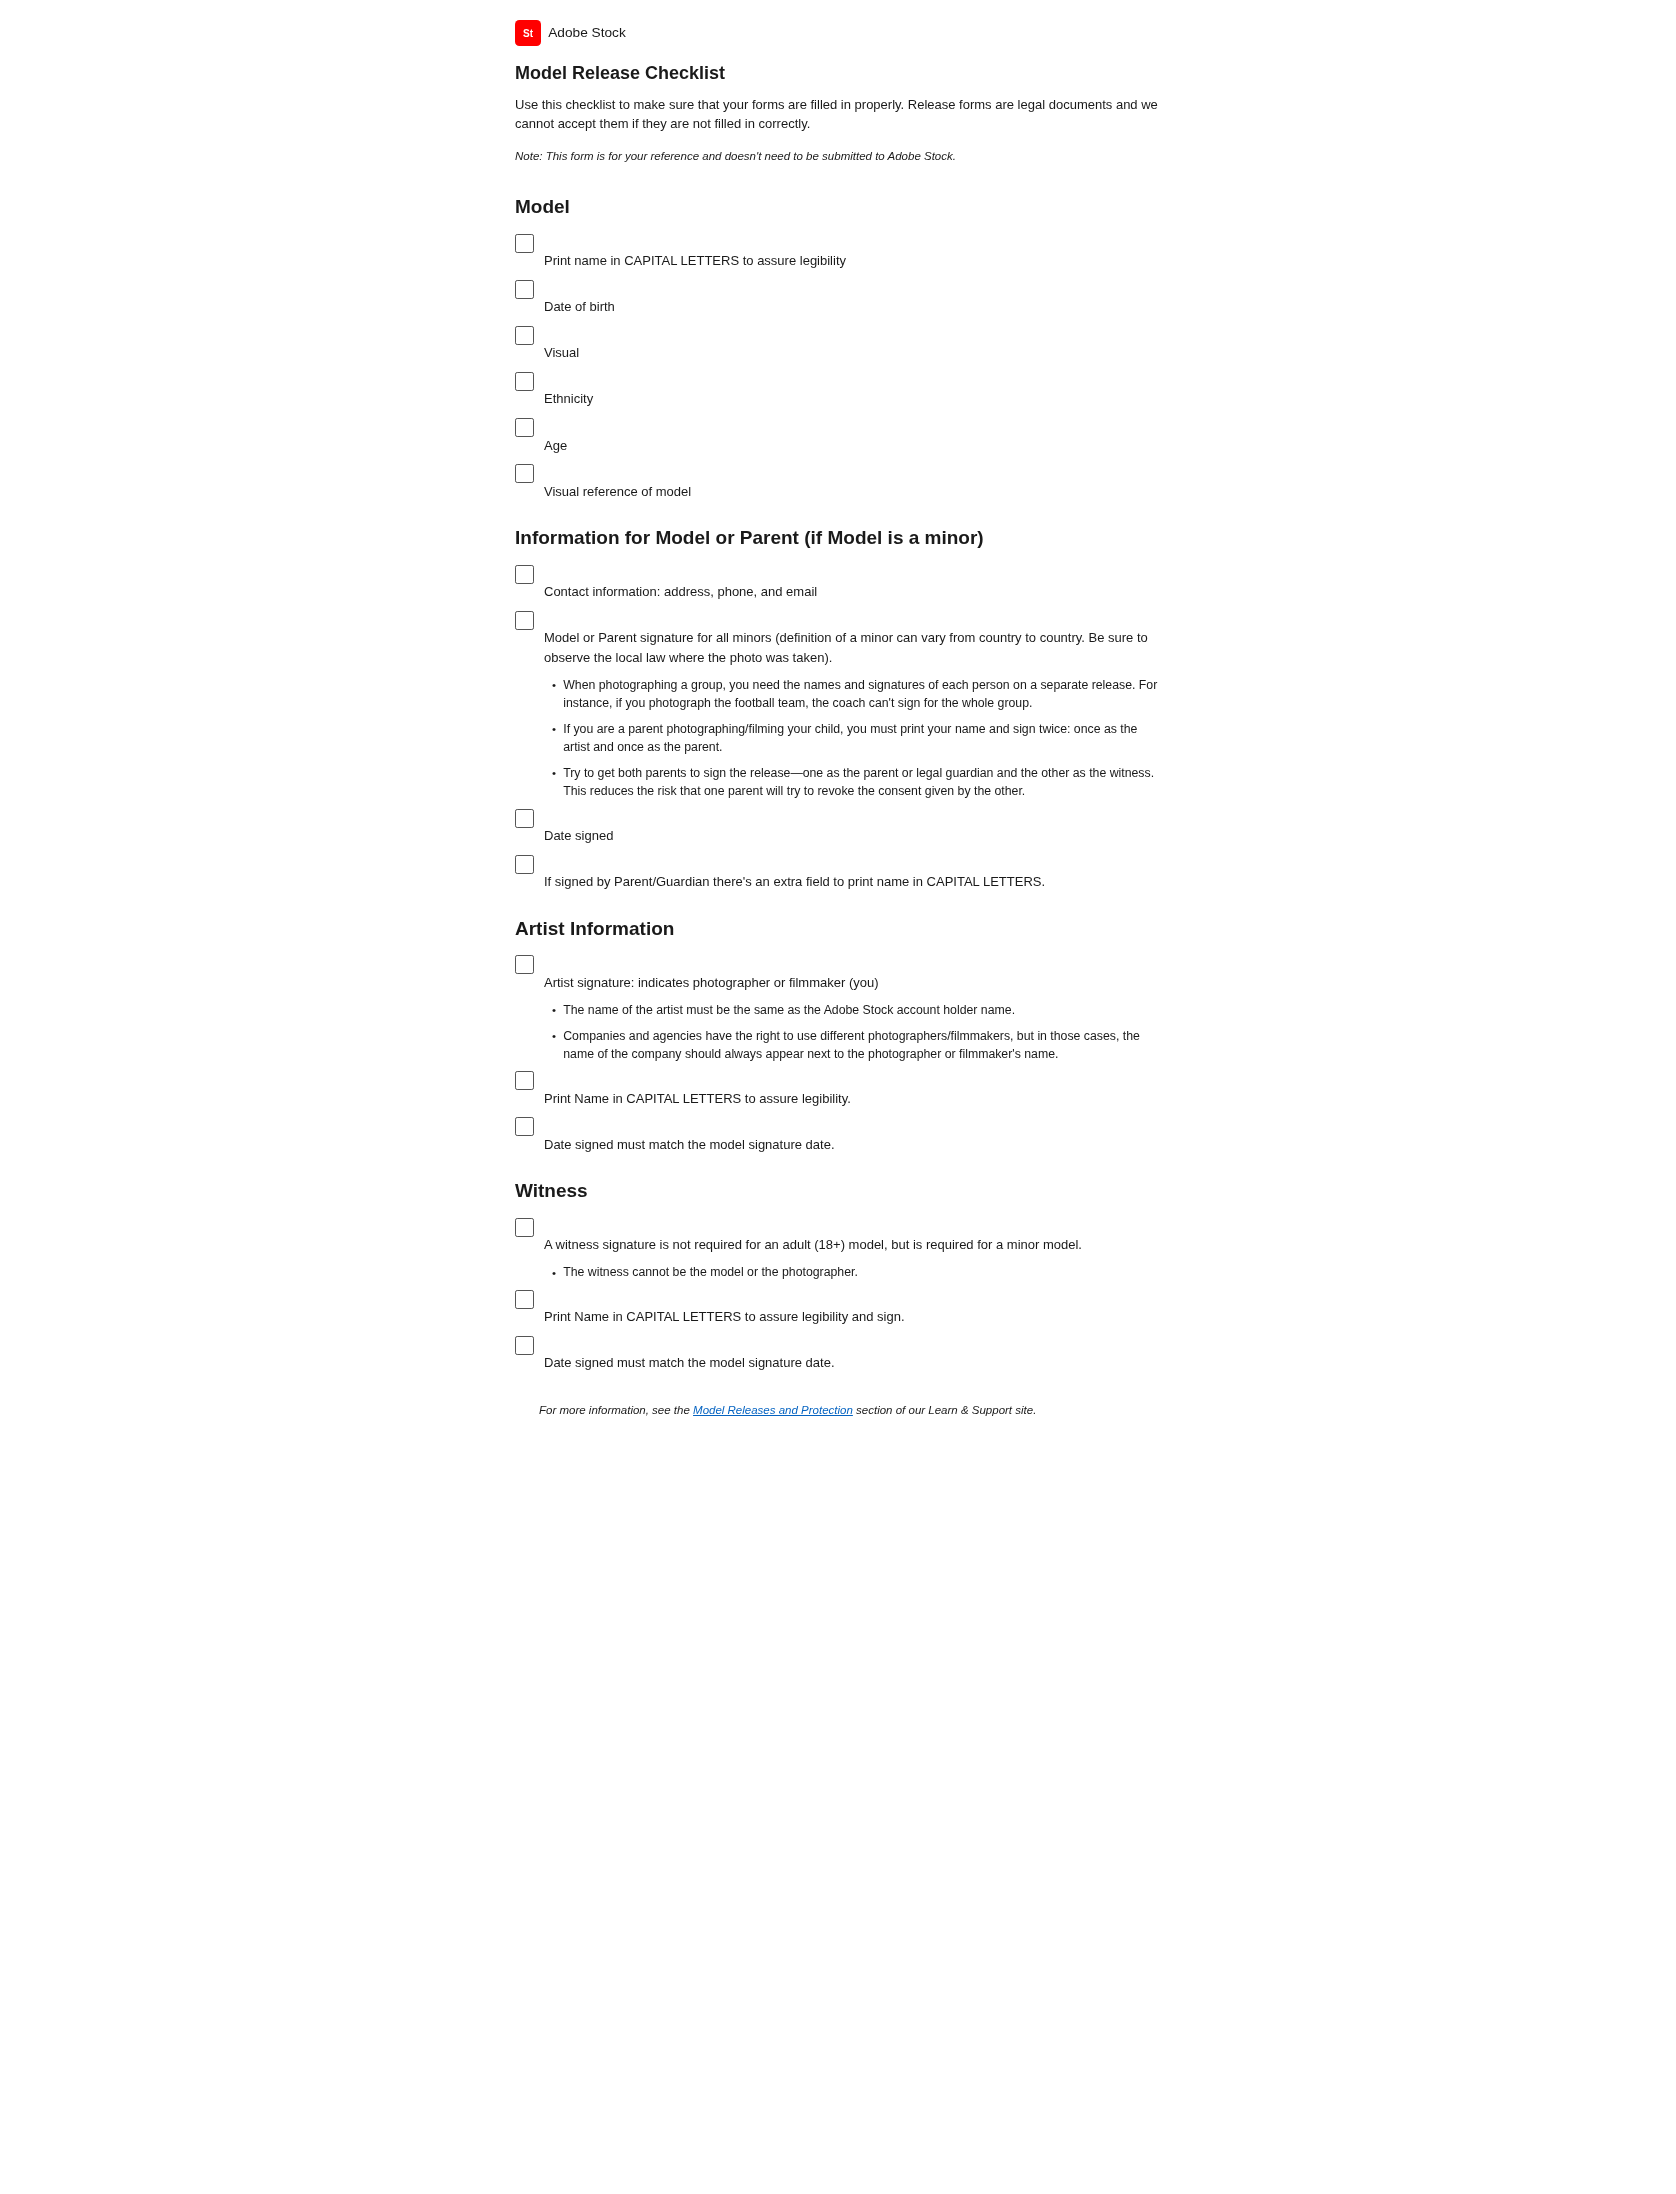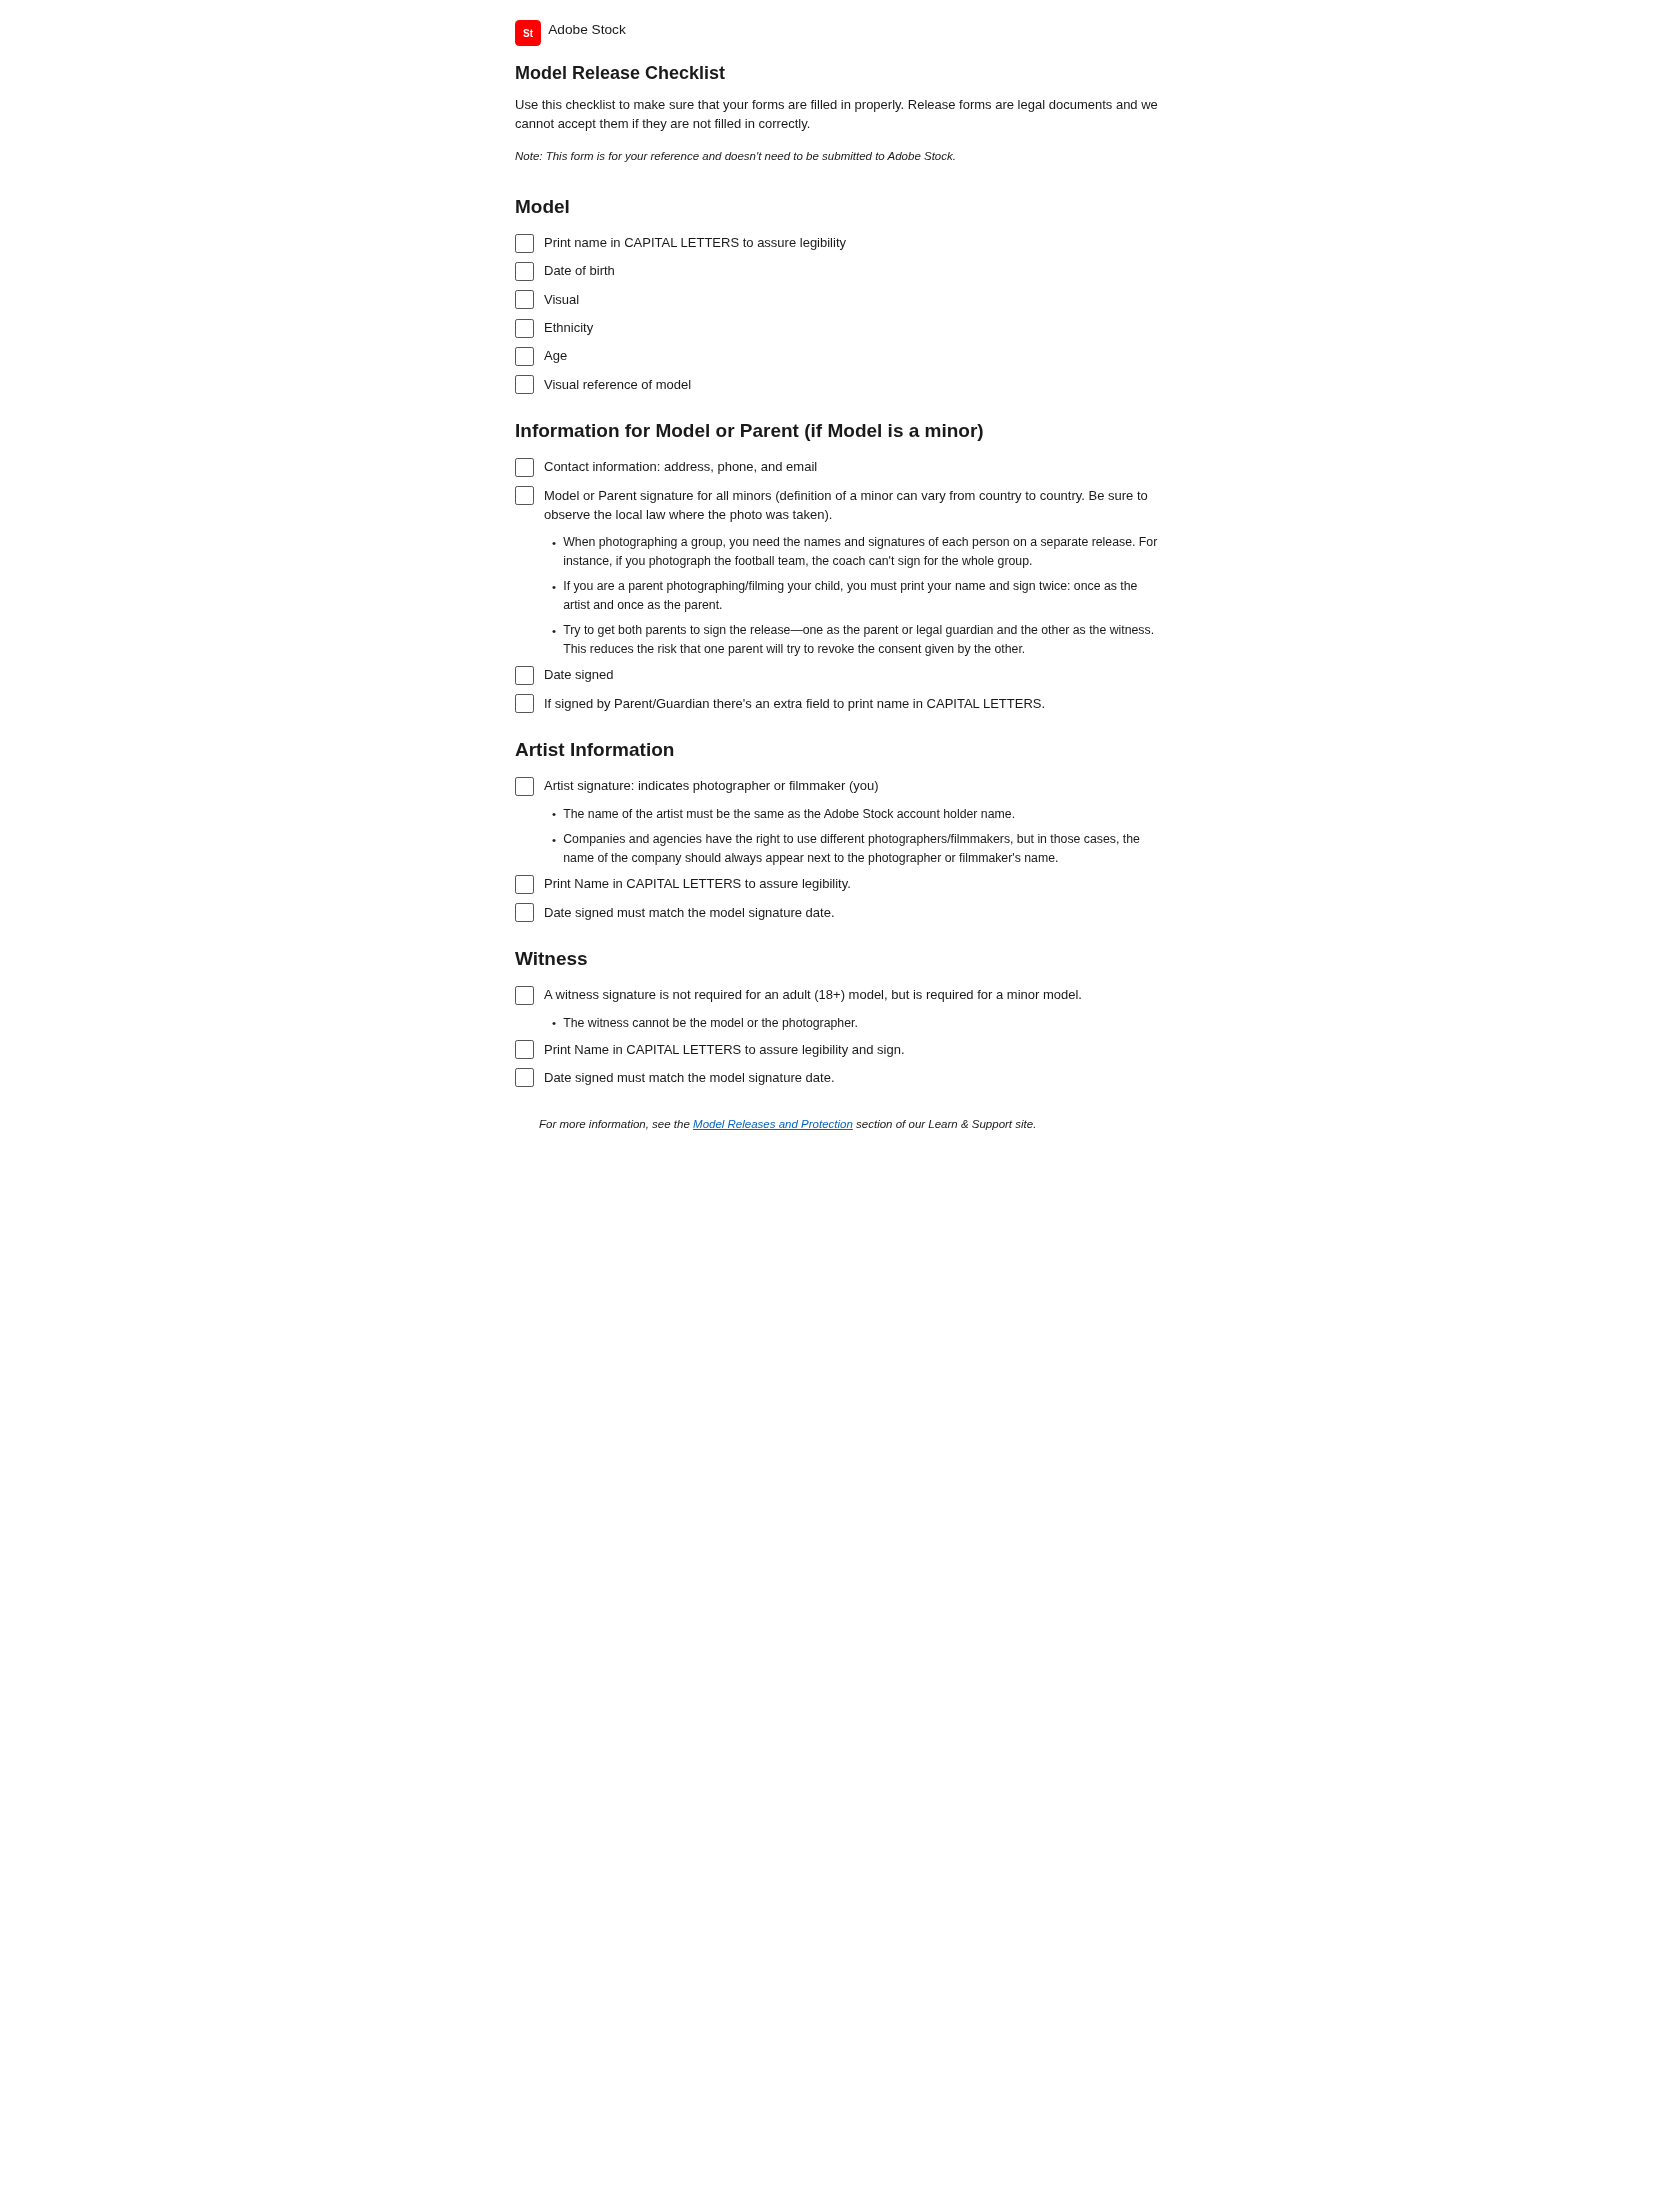--- a/index.html
+++ b/index.html
@@ -14,20 +14,21 @@
       color: #1a1a1a;
       background: #ffffff;
       max-width: 692px;
       margin: 0 auto;
       padding: 20px 23px 35px 23px;
       line-height: 1.5;
     }
 
     .header {
       display: flex;
+      align-items: center;
       gap: 7.2px;
       margin-bottom: 17.3px;
     }
 
     .adobe-logo {
       width: 26px;
       height: 26px;
       background: #ff0000;
       border-radius: 4.3px;
       display: flex;
@@ -88,20 +89,21 @@
       flex-shrink: 0;
       margin-top: 0.7px;
       background: white;
       cursor: pointer;
     }
 
     .item-text {
       font-size: 13px;
       line-height: 1.5;
       flex: 1;
+      margin-top: 18px;
     }
 
     .bullet-list {
       margin-left: 37px;
       margin-bottom: 7.2px;
       margin-top: 4.3px;
     }
 
     .bullet-item {
       display: flex;

